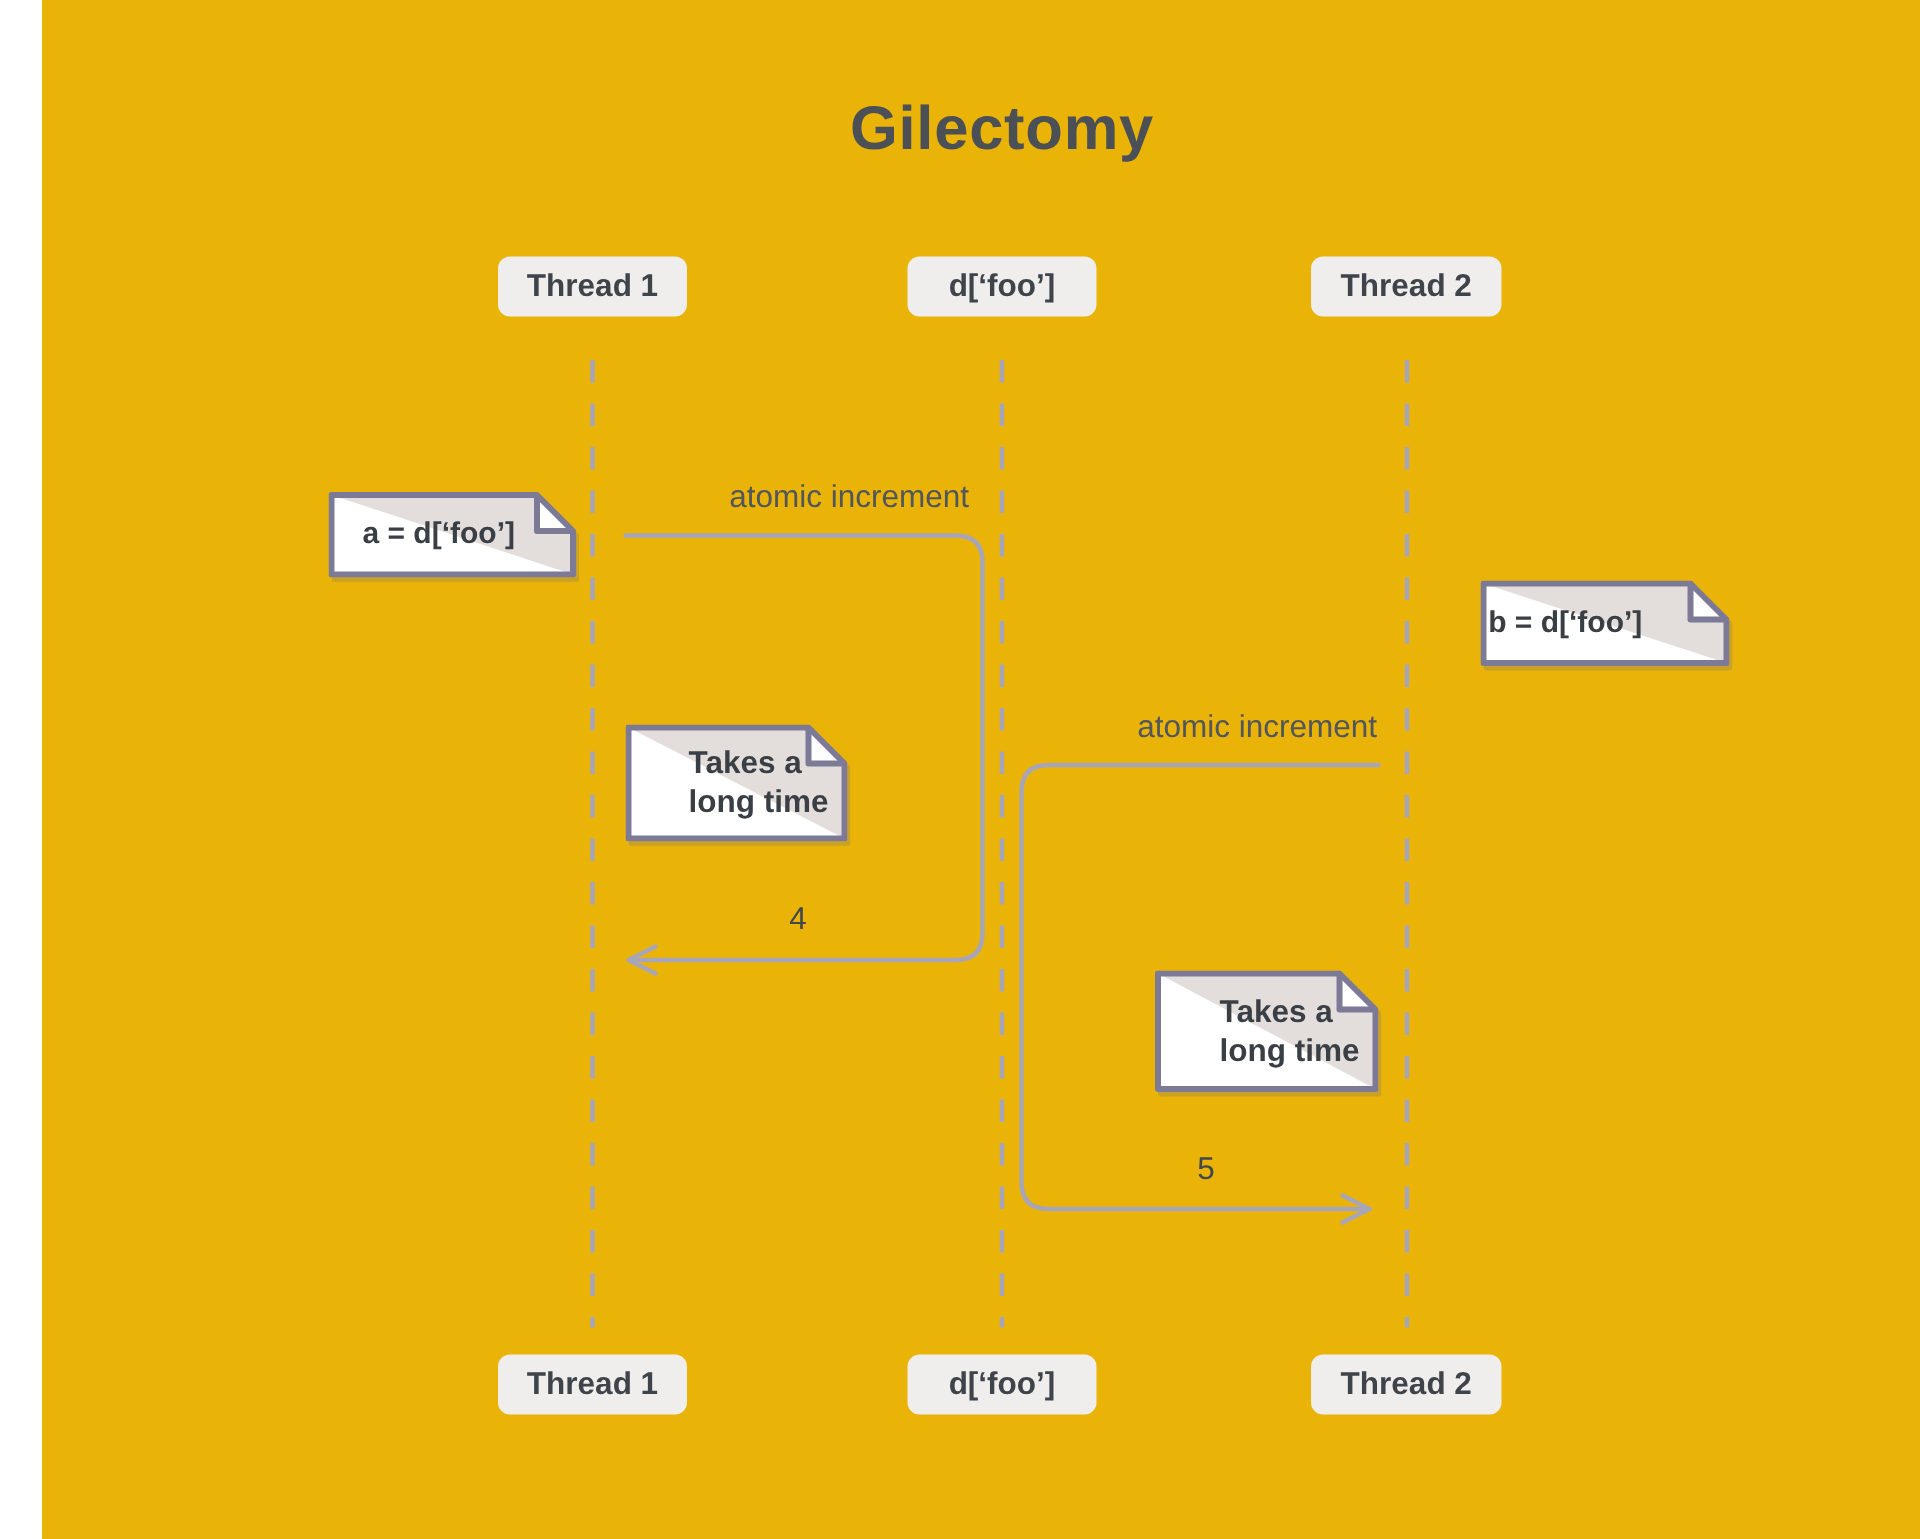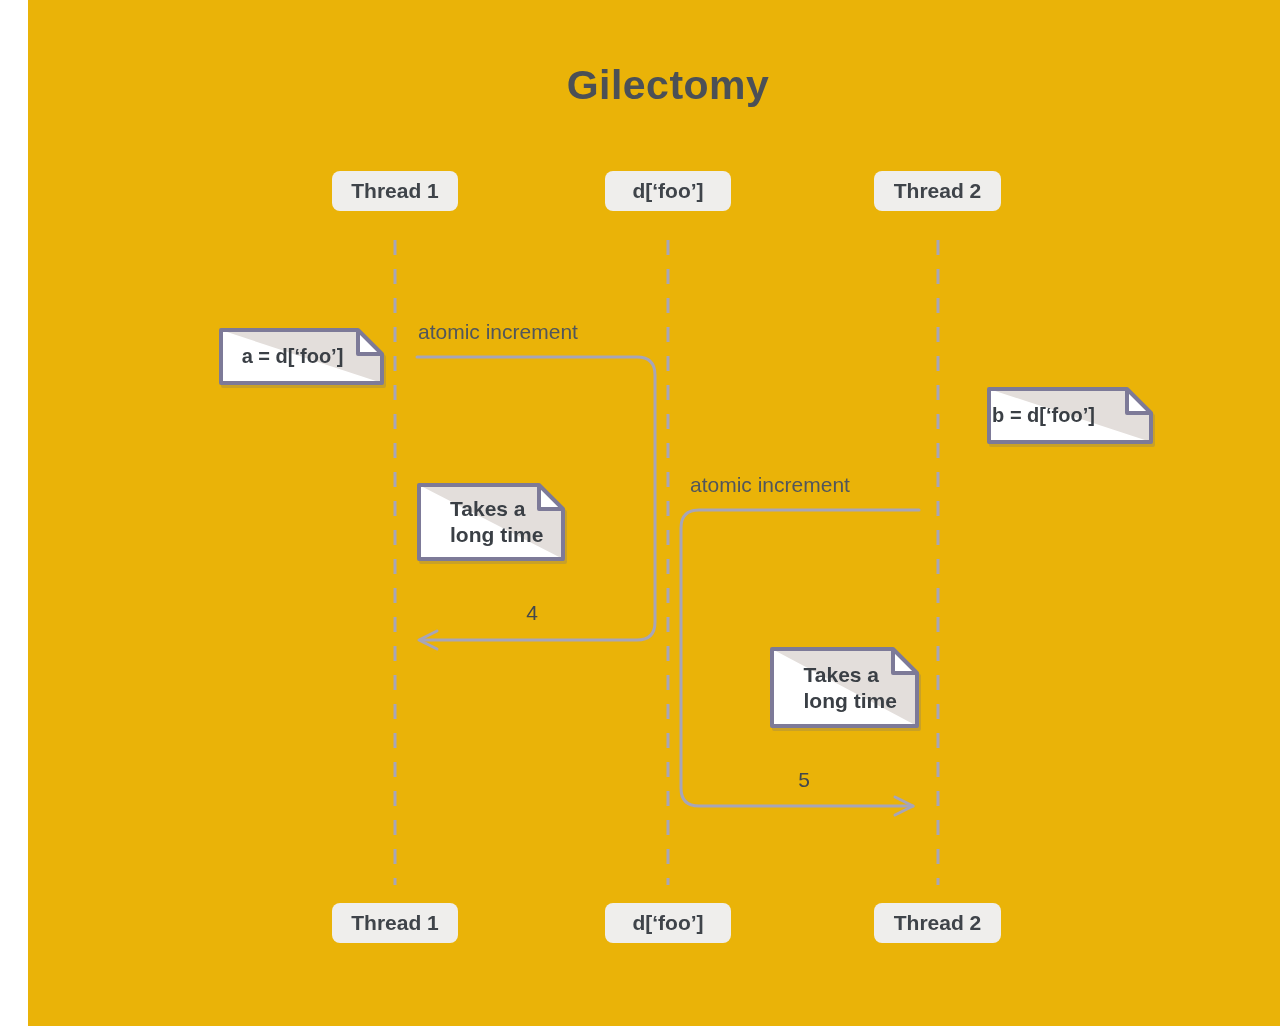--- a/index.html
+++ b/index.html
@@ -56,33 +56,33 @@
     inset: 0;
     display: flex;
     align-items: center;
     justify-content: center;
     font-size: 20px;
     font-weight: 700;
     color: #3a3f45;
     white-space: nowrap;
   }
   .note-text.left-align {
-    justify-content: center;
+    justify-content: flex-end;
     padding-left: 24px;
     white-space: normal;
     line-height: 26px;
     font-size: 21px;
   }
   .note-text.shift-a { padding-right: 18px; }
   .note-text.shift-b { padding-right: 28px; }
   .takes-wrap { width: 106px; }
   .msg-label {
     position: absolute;
     width: 228px;
-    text-align: left;
+    text-align: right;
     font-size: 21px;
     font-weight: 400;
     color: #51565c;
   }
   .msg-num {
     position: absolute;
     width: 228px;
     text-align: center;
     font-size: 21px;
     font-weight: 400;

